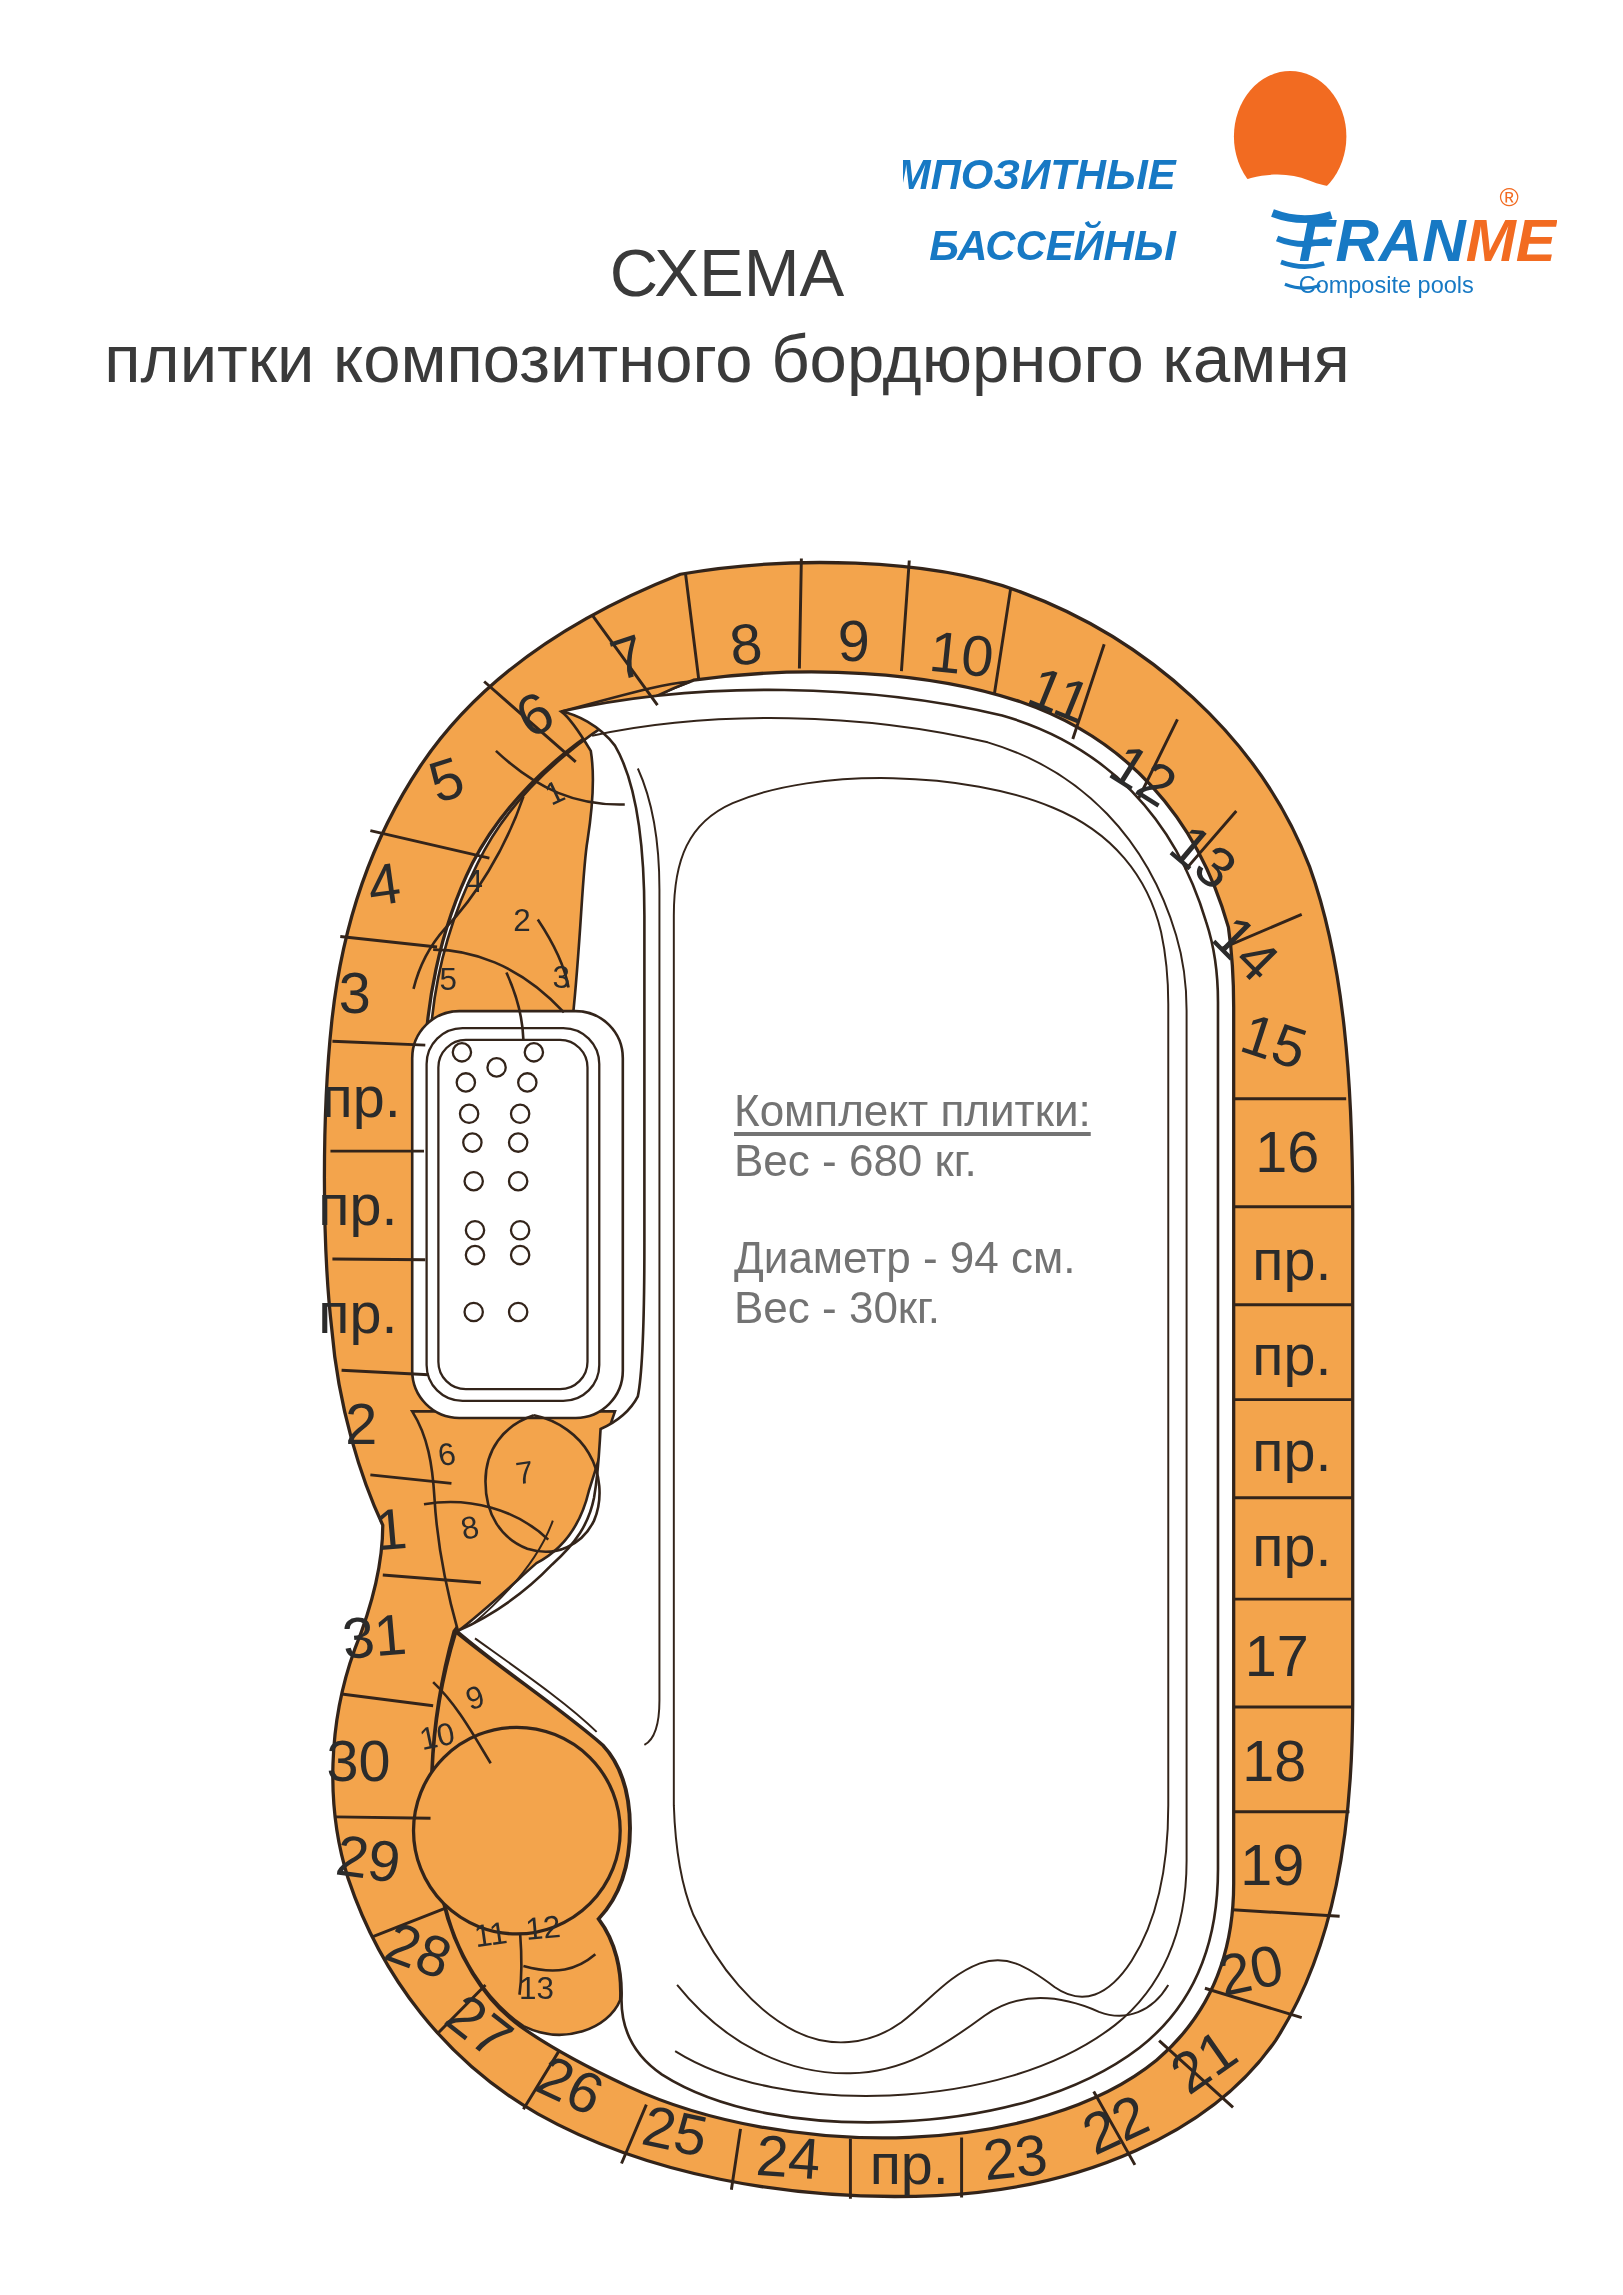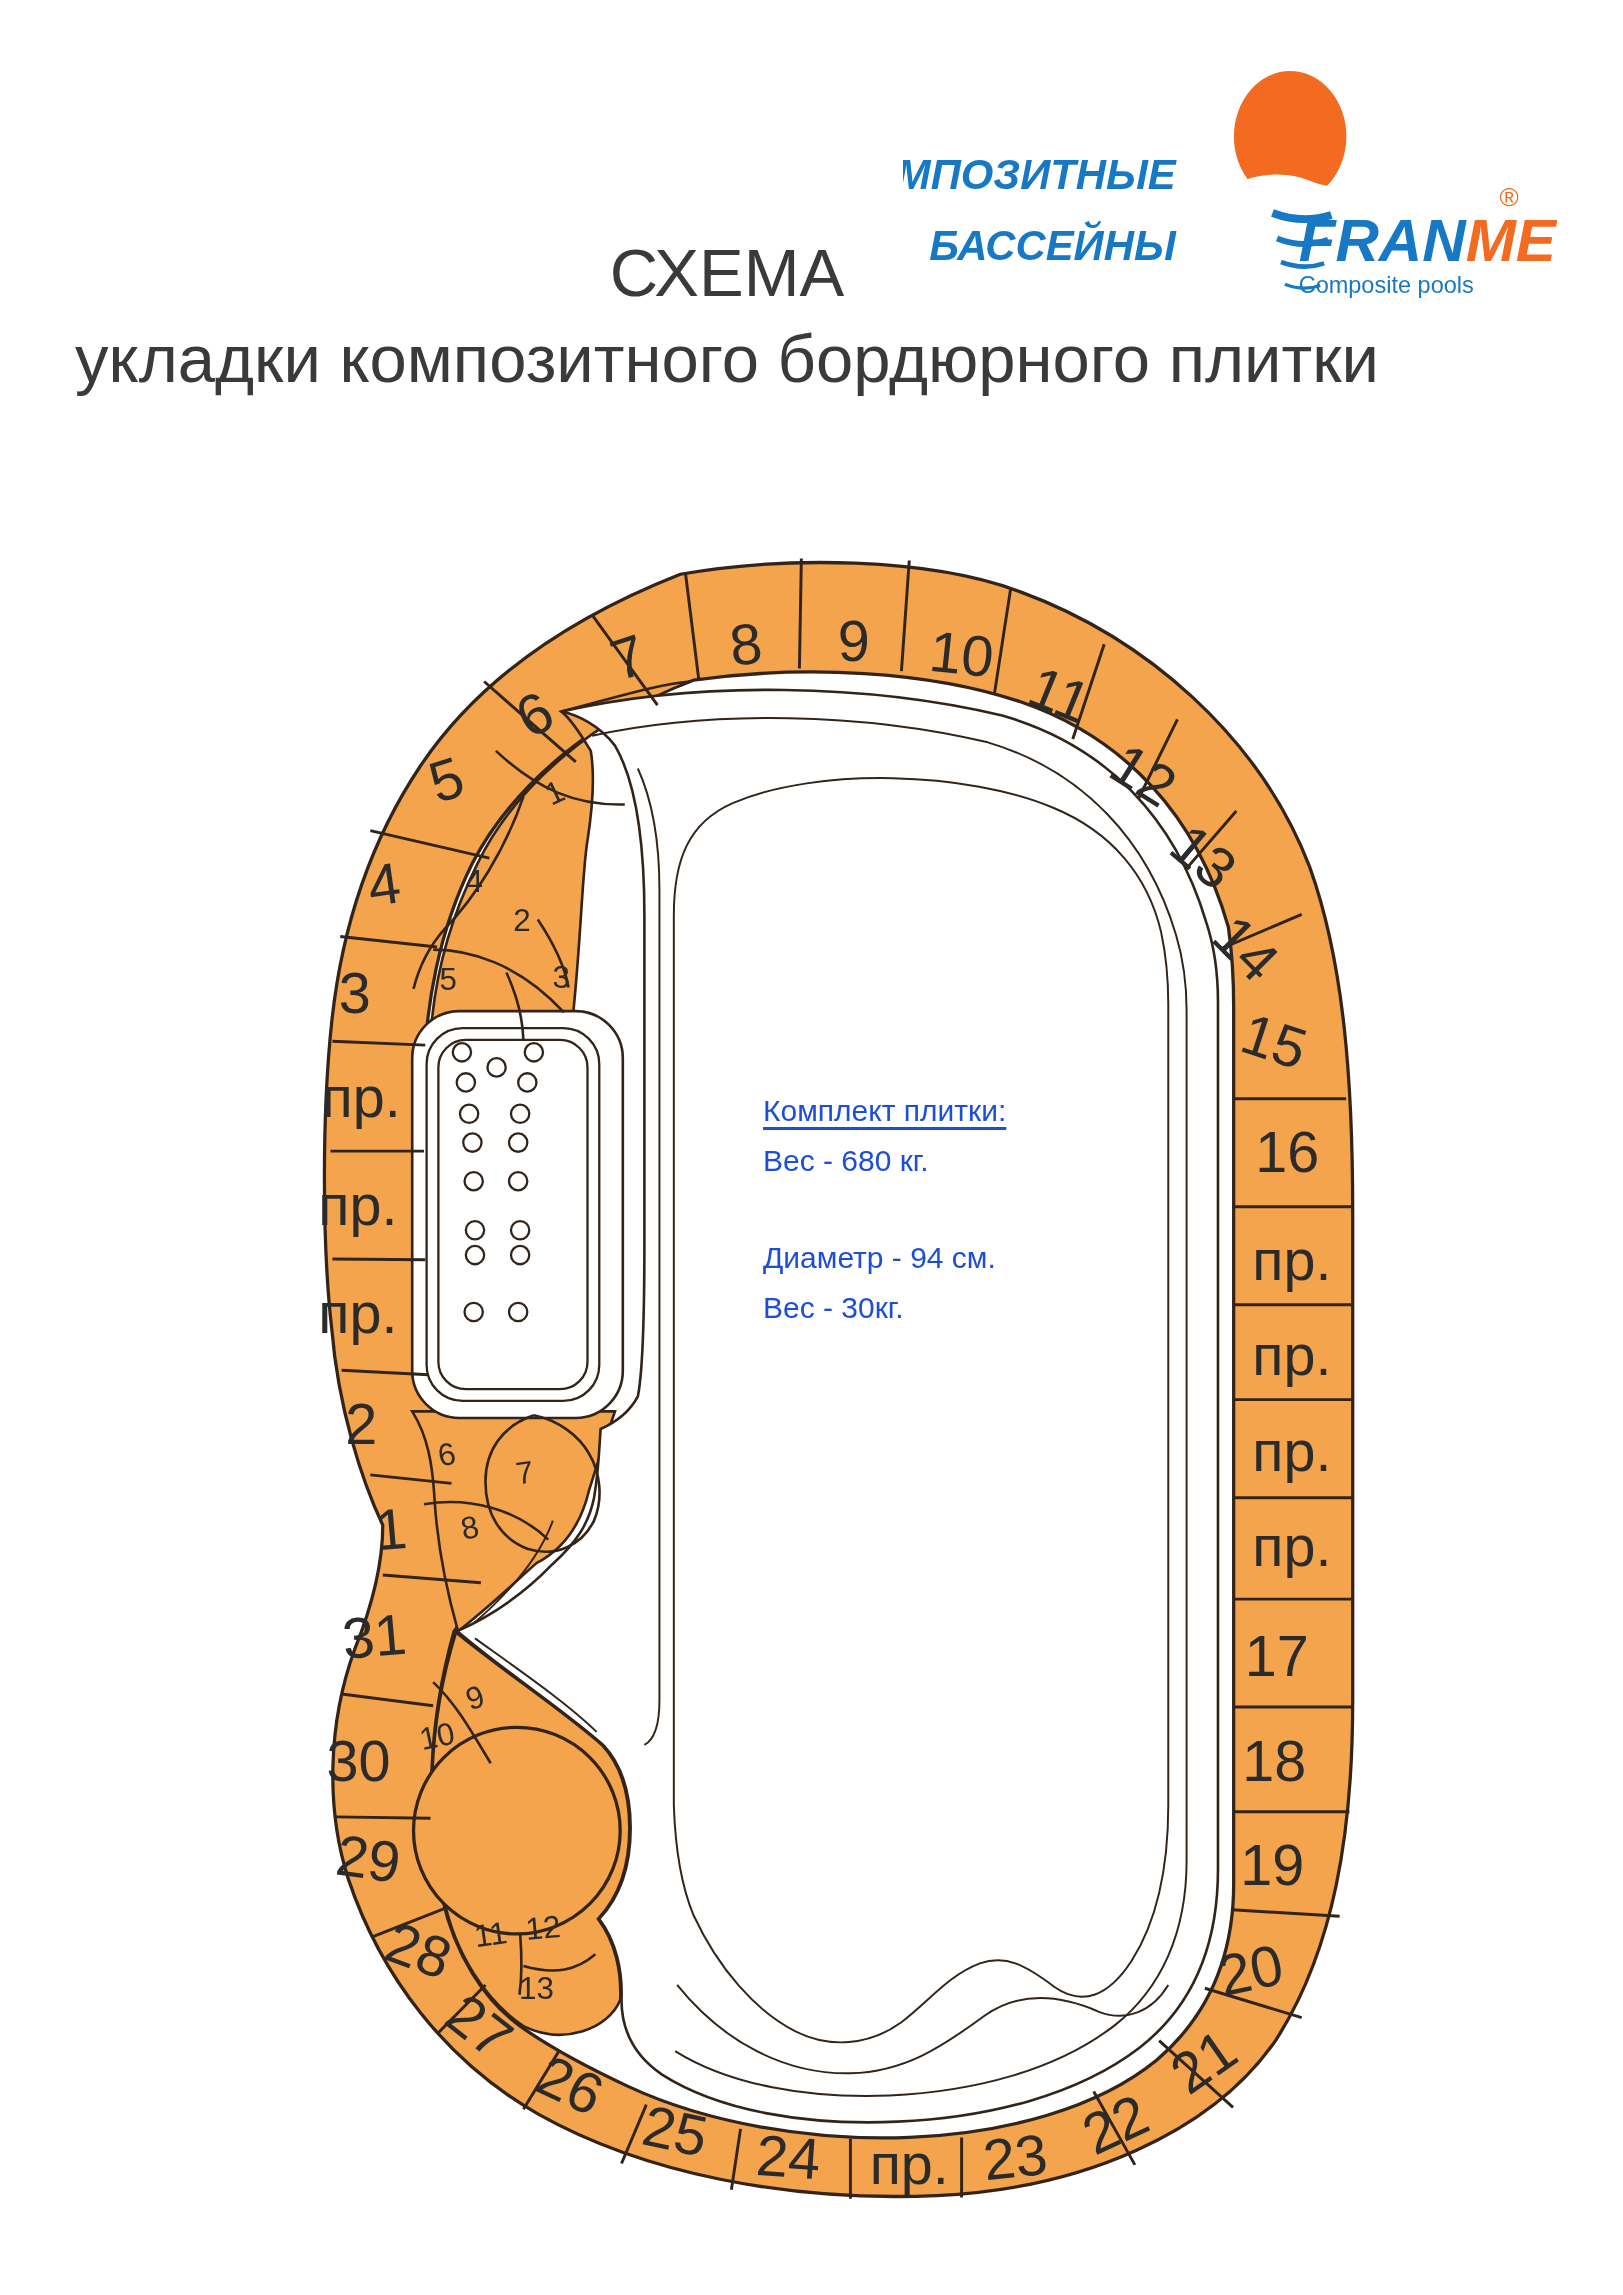--- a/index.html
+++ b/index.html
@@ -14,22 +14,22 @@
         font-family:"Liberation Sans",sans-serif;}
   #diagram{position:absolute;left:0;top:0;width:1623px;height:2295px;}
 
   .ring-label{font-family:"Liberation Sans",sans-serif;font-size:88px;font-weight:500;
               fill:#2b2b2b;text-anchor:middle;dominant-baseline:central;}
   .stone-label{font-family:"Liberation Sans",sans-serif;font-size:48px;font-weight:500;
                fill:#2b2b2b;text-anchor:middle;dominant-baseline:central;}
 
   .title-block{position:absolute;left:0;top:230px;width:1454px;text-align:center;
                color:var(--text_dark);font-size:67px;line-height:86px;font-weight:400;}
-  .info-block{position:absolute;left:734px;top:1086px;width:497px;color:#1d4ed8;
-              font-size:30px;line-height:50px;margin-left:29px;}
+  .info-block{position:absolute;left:734px;top:1086px;width:497px;color:#737373;
+              font-size:44px;line-height:50px;}
   .info-group{margin:0 0 47px 0;}
   .info-header{text-decoration:underline;text-underline-offset:5.9px;}
 
   .logo{position:absolute;left:903px;top:58px;width:654px;height:255px;}
   .brand-text{font-family:"Liberation Sans",sans-serif;font-weight:bold;font-style:italic;}
 </style>
 </head>
 <body>
 
 <div id="page">
@@ -224,21 +224,21 @@
 
     <text class="brand-text" x="1985" y="398" font-size="92">
       <tspan fill="var(--brand_blue)">FRAN</tspan><tspan fill="var(--brand_orange)">MER</tspan>
     </text>
     <text x="2292" y="315" font-size="40" fill="var(--brand_orange)">®</text>
     <text x="1985" y="448" font-size="36" fill="var(--brand_blue)">Composite pools</text>
   </svg>
 
   <div class="title-block">
     <div>СХЕМА</div>
-    <div>укладки композитного бордюрного плитки</div>
+    <div>плитки композитного бордюрного камня</div>
   </div>
 
   <div class="info-block">
     <div class="info-group">
       <div class="info-header">Комплект плитки:</div>
       <div>Вес - 680 кг.</div>
     </div>
     <div class="info-group">
       <div>Диаметр - 94 см.</div>
       <div>Вес - 30кг.</div>

